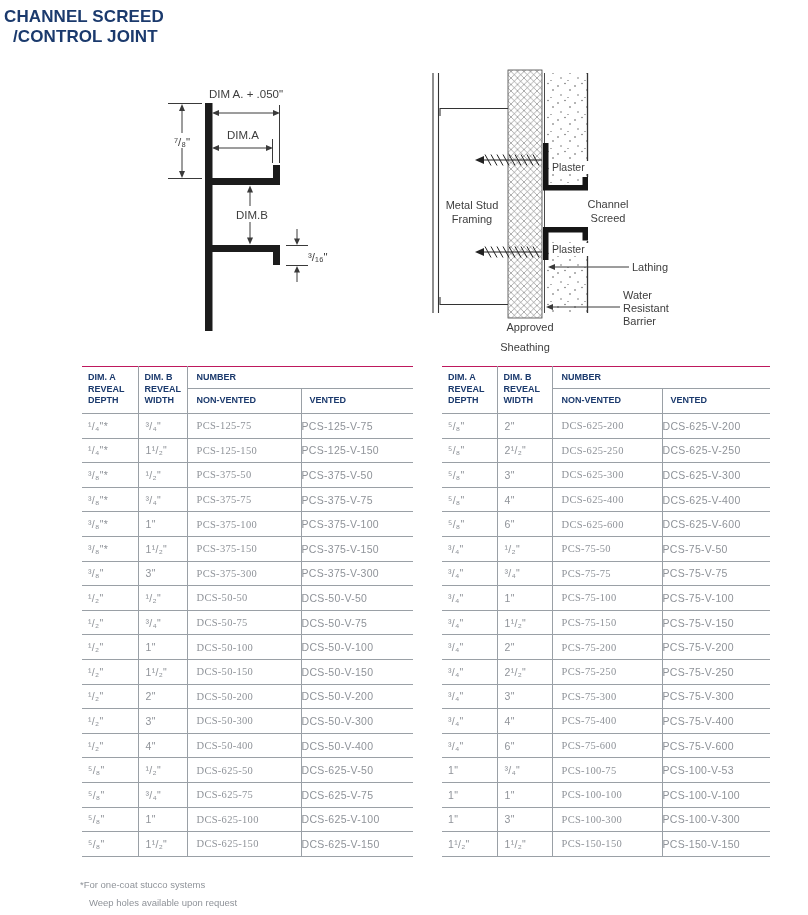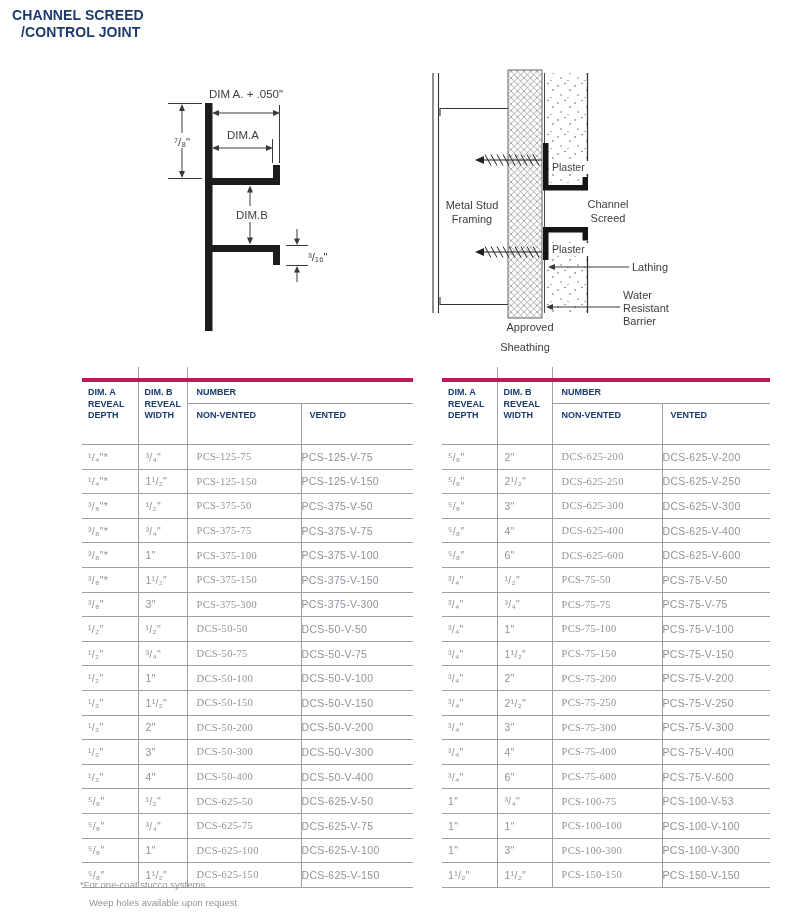--- a/index.html
+++ b/index.html
@@ -1,36 +1,36 @@
 <!DOCTYPE html>
 <html><head>
 <meta charset="utf-8">
 <style>
   html,body{margin:0;padding:0;background:#fff;}
   #page{position:relative;width:808px;height:915px;background:#fff;overflow:hidden;
         font-family:"Liberation Sans","DejaVu Sans",sans-serif;}
   
-  .title{position:absolute;left:12px;top:7px;color:#1b3a6d;font-size:14px;font-weight:bold;
+  .title{position:absolute;left:4px;top:7px;color:#1b3a6d;font-size:17px;font-weight:bold;
          line-height:1.2;letter-spacing:.1px;}
   .title .l2{padding-left:9px;}
   
   .dsvg{position:absolute;}
   #profile-svg{left:130px;top:82px;}
   #install-svg{left:420px;top:65px;}
   svg text{font-family:"Liberation Sans","DejaVu Sans",sans-serif;fill:#3d3d3d;}
   
-  table.tbl{position:absolute;top:378px;border-collapse:collapse;table-layout:fixed;
-            border-top:4px solid #be185d;}
+  table.tbl{position:absolute;top:366px;border-collapse:collapse;table-layout:fixed;
+            border-top:1px solid #be185d;}
   .tbl-left{left:82px;width:331px;}
   .tbl-right{left:442px;width:328px;}
   .tbl th{color:#1b3a6d;font-size:9px;font-weight:bold;text-align:left;line-height:1.3;
           border-bottom:1px solid #9aa0a6;}
   .hdim{vertical-align:top;padding:5px 2px 2px 6px;}
   .hnum{vertical-align:top;padding:5px 0 2px 9px;height:14px;}
-  .hsub{vertical-align:middle;padding:0 0 16px 9px;height:24px;}
+  .hsub{vertical-align:middle;padding:0 0 0 9px;height:24px;}
   .hsub.v{padding-left:8px;}
   .cb{border-left:1px solid #9aa0a6;}
   .tbl td{color:#8f9399;font-size:10.5px;letter-spacing:.3px;height:23.6px;
           border-bottom:1px solid #9aa0a6;vertical-align:middle;padding:0;}
   .tbl td:nth-child(1){padding-left:6px;}
   .tbl td:nth-child(2){padding-left:7px;}
   .tbl td:nth-child(3){padding-left:9px;font-family:Liberation Serif, serif;}
   .tbl td:nth-child(4){padding-left:0;margin-left:36px;}
   
   .tick{position:absolute;top:367px;width:1px;height:11px;background:#9aa0a6;}

